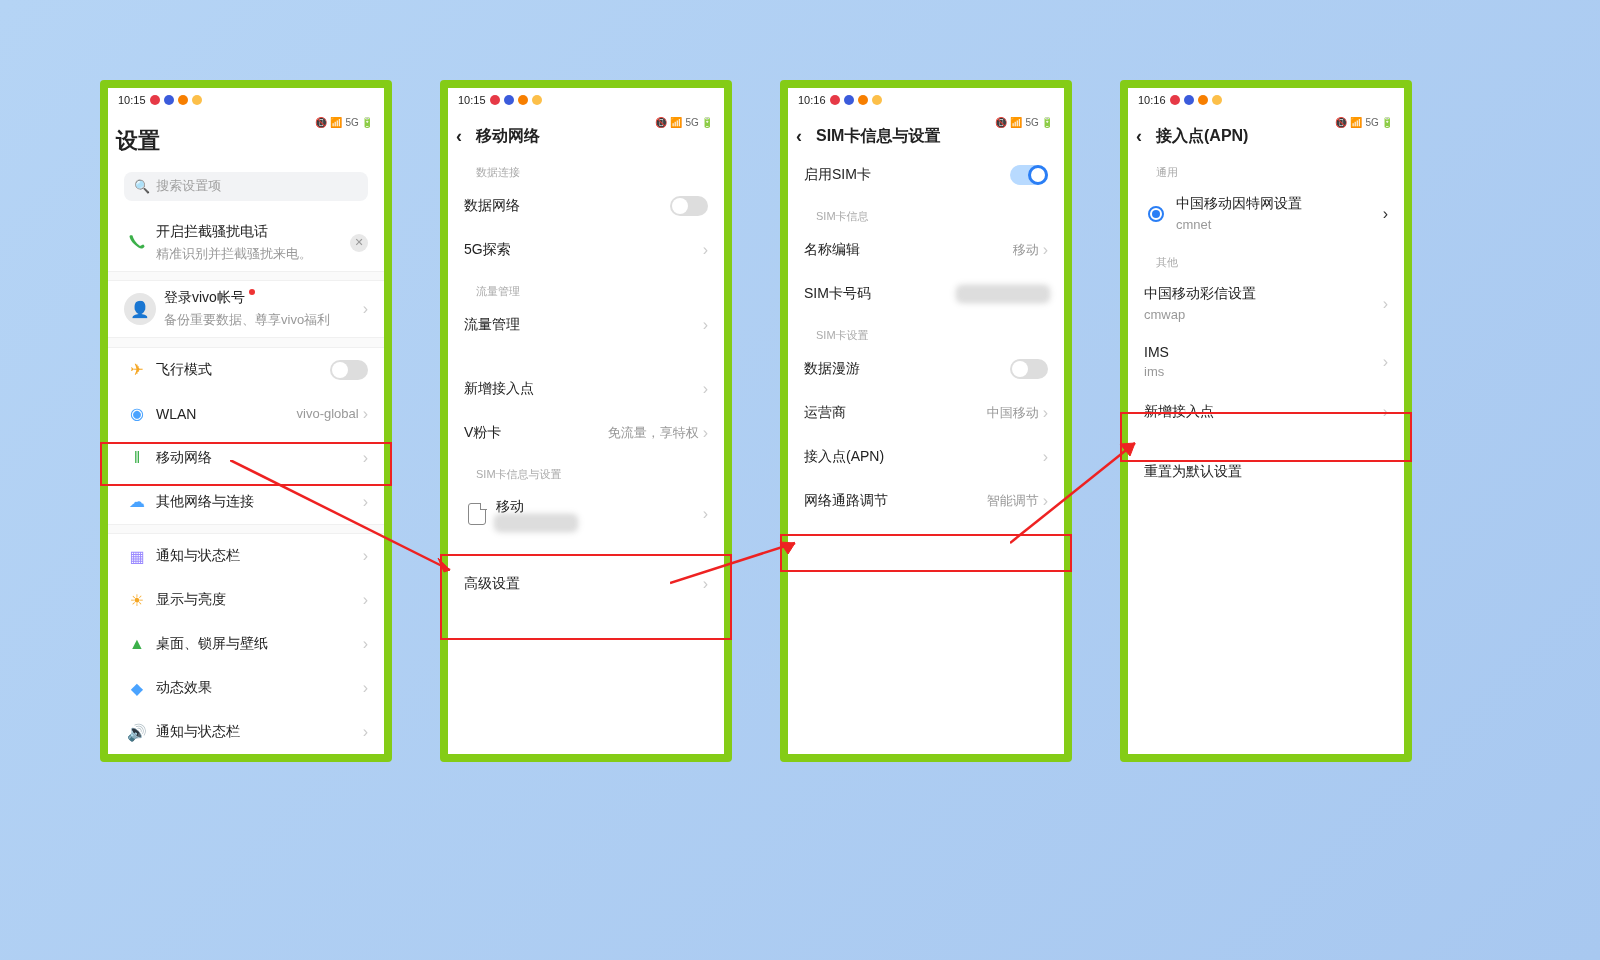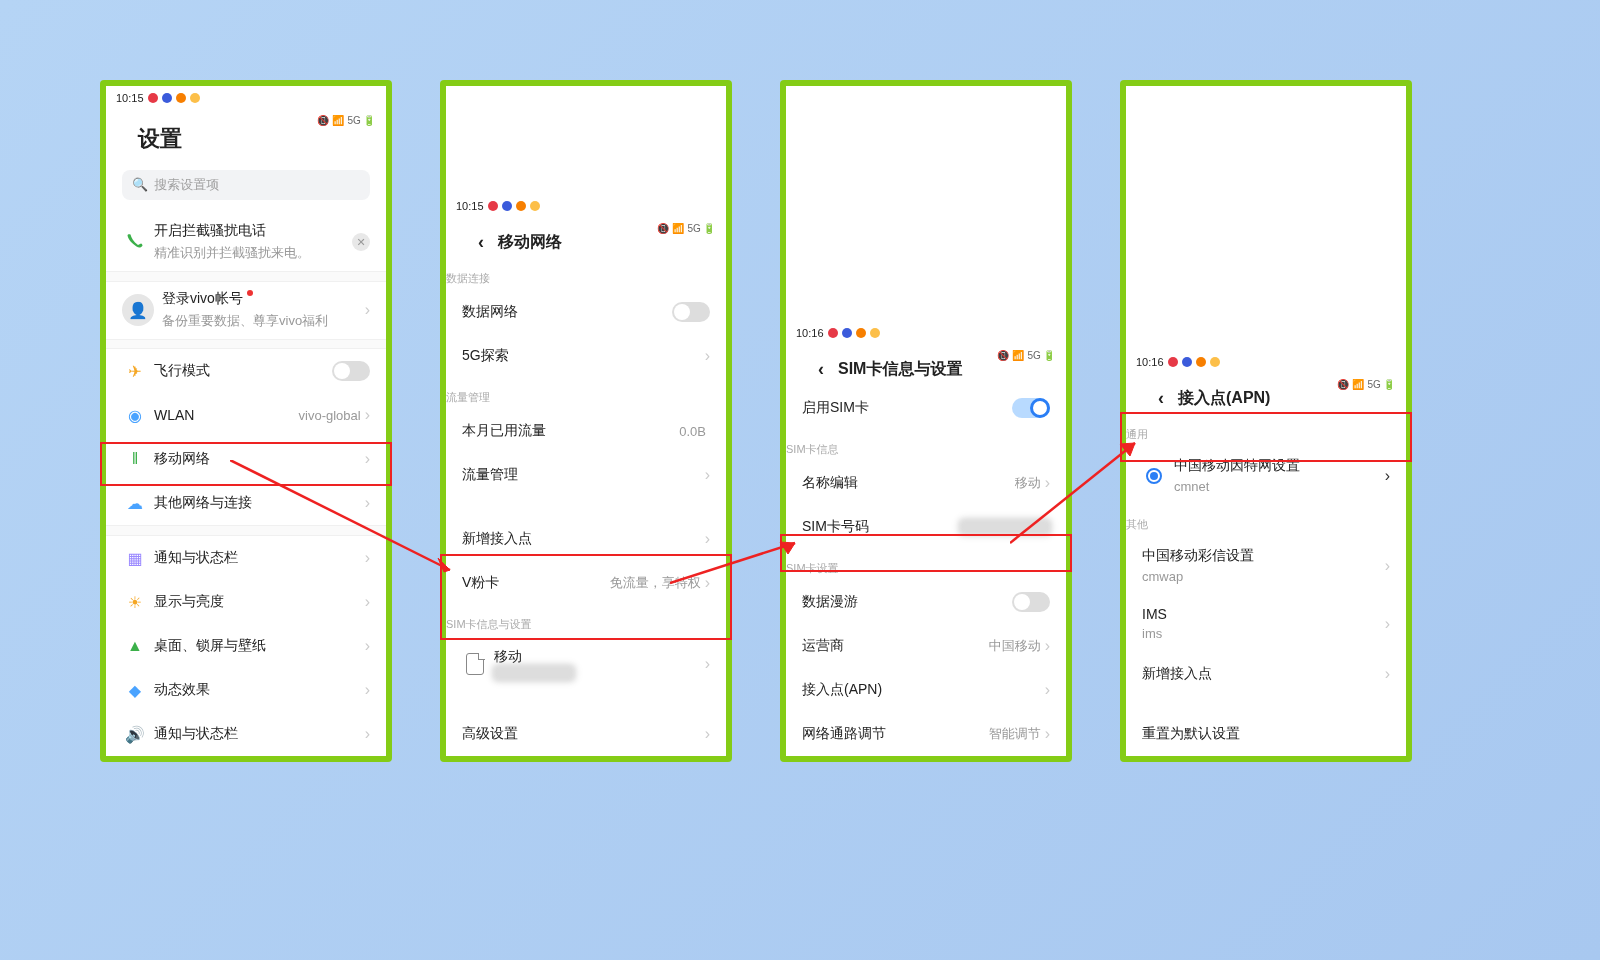--- a/index.html
+++ b/index.html
@@ -4,41 +4,41 @@
 <style>
   * { box-sizing: border-box; margin: 0; padding: 0; }
   body {
     background: linear-gradient(135deg, #b5d4f5 0%, #a8c8f0 100%);
     font-family: -apple-system, "Segoe UI", "PingFang SC", "Microsoft YaHei", sans-serif;
     width: 1600px; height: 960px; overflow: hidden; position: relative;
   }
   .stage { width: 1400px; height: 840px; margin: 60px auto; position: relative; }
   .phone {
     position: absolute; width: 292px; height: 682px;
-    background: #fff; border: 6px solid #84cc16; border-radius: 4px;
-    overflow: hidden; display: flex; flex-direction: column; justify-content: flex-end;
+    background: #fff; border: 8px solid #84cc16; border-radius: 4px;
+    overflow: hidden; display: flex; flex-direction: column;
   }
   .phone.p1 { left: 0; top: 20px; }
   .phone.p2 { left: 340px; top: 20px; }
   .phone.p3 { left: 680px; top: 20px; }
   .phone.p4 { left: 1020px; top: 20px; }
 
   .status-bar {
     height: 24px; display: flex; align-items: center; justify-content: space-between;
     padding: 0 10px; font-size: 11px; color: #222;
   }
   .status-left { display: flex; align-items: center; gap: 4px; }
   .dot { width: 10px; height: 10px; border-radius: 50%; }
   .dot.red { background: #e63946; }
   .dot.blue { background: #3b5bdb; }
   .dot.orange { background: #f77f00; }
   .dot.yellow { background: #fcbf49; }
   .status-right { display: flex; gap: 3px; font-size: 10px; color: #666; margin-top: 44px; }
 
-  .header { padding: 14px 32px 6px; }
+  .header { padding: 14px 8px 6px; }
   .header h1 { font-size: 22px; font-weight: 700; color: #222; }
   .header .back-row { display: flex; align-items: center; gap: 14px; }
   .chev-left { font-size: 18px; font-weight: 600; color: #222; cursor: pointer; }
   .header .title { font-size: 16px; font-weight: 600; color: #222; }
 
   .search-box {
     margin: 10px 16px 14px; background: #f2f3f5; border-radius: 8px;
     height: 34px; display: flex; align-items: center; padding: 0 10px;
     color: #a0a0a0; font-size: 13px; gap: 6px;
   }
@@ -48,21 +48,21 @@
     min-height: 44px; position: relative;
   }
   .row .icon-slot { width: 26px; display: flex; justify-content: center; margin-right: 6px; }
   .row .body { flex: 1; display: flex; flex-direction: column; }
   .row .label { font-size: 14px; color: #222; }
   .row .sub { font-size: 13px; color: #999; margin-top: 4px; }
   .row .value { font-size: 13px; color: #999; margin-right: 4px; }
   .row .chev { color: #ccc; font-size: 16px; }
   .row .close-btn { width: 18px; height: 18px; border-radius: 50%; background: #e8e8e8; color: #999; font-size: 11px; display: flex; align-items: center; justify-content: center; }
 
-  .section-label { font-size: 11px; color: #aaa; padding: 12px 0 4px; }
+  .section-label { font-size: 11px; color: #aaa; padding: 12px 28px 4px; }
 
   .toggle { width: 38px; height: 20px; border-radius: 10px; background: #ddd; position: relative; }
   .toggle::after { content: ""; position: absolute; width: 16px; height: 16px; border-radius: 50%; background: #fff; top: 2px; left: 2px; transition: left .2s; }
   .toggle.on { background: #cce3ff; }
   .toggle.on::after { left: 20px; background: #2a7ef5; }
   .big-toggle.on::after { background: #fff; border: 3px solid #2a7ef5; width: 14px; height: 14px; top: 0px; left: 18px; box-sizing: content-box; }
   .big-toggle.on { background: #b8daff; }
 
   .divider-space { height: 12px; background: #fafafa; margin: 0; border-top:1px solid #f0f0f0; border-bottom:1px solid #f0f0f0; }
 
@@ -247,26 +247,20 @@
       <div class="toggle"></div>
     </div>
     <div class="row">
       <div class="body">
           <span class="label">5G探索</span>
         </div>
       <span class="chev">›</span>
     </div>
 
     <div class="section-label">流量管理</div>
-    <div class="row">
-      <div class="body">
-          <span class="label">本月已用流量</span>
-        </div>
-      <span class="value">0.0B</span>
-    </div>
     <div class="row">
       <div class="body">
           <span class="label">流量管理</span>
         </div>
       <span class="chev">›</span>
     </div>
     <div style="height:20px"></div>
     <div class="row">
       <div class="body">
           <span class="label">新增接入点</span>

